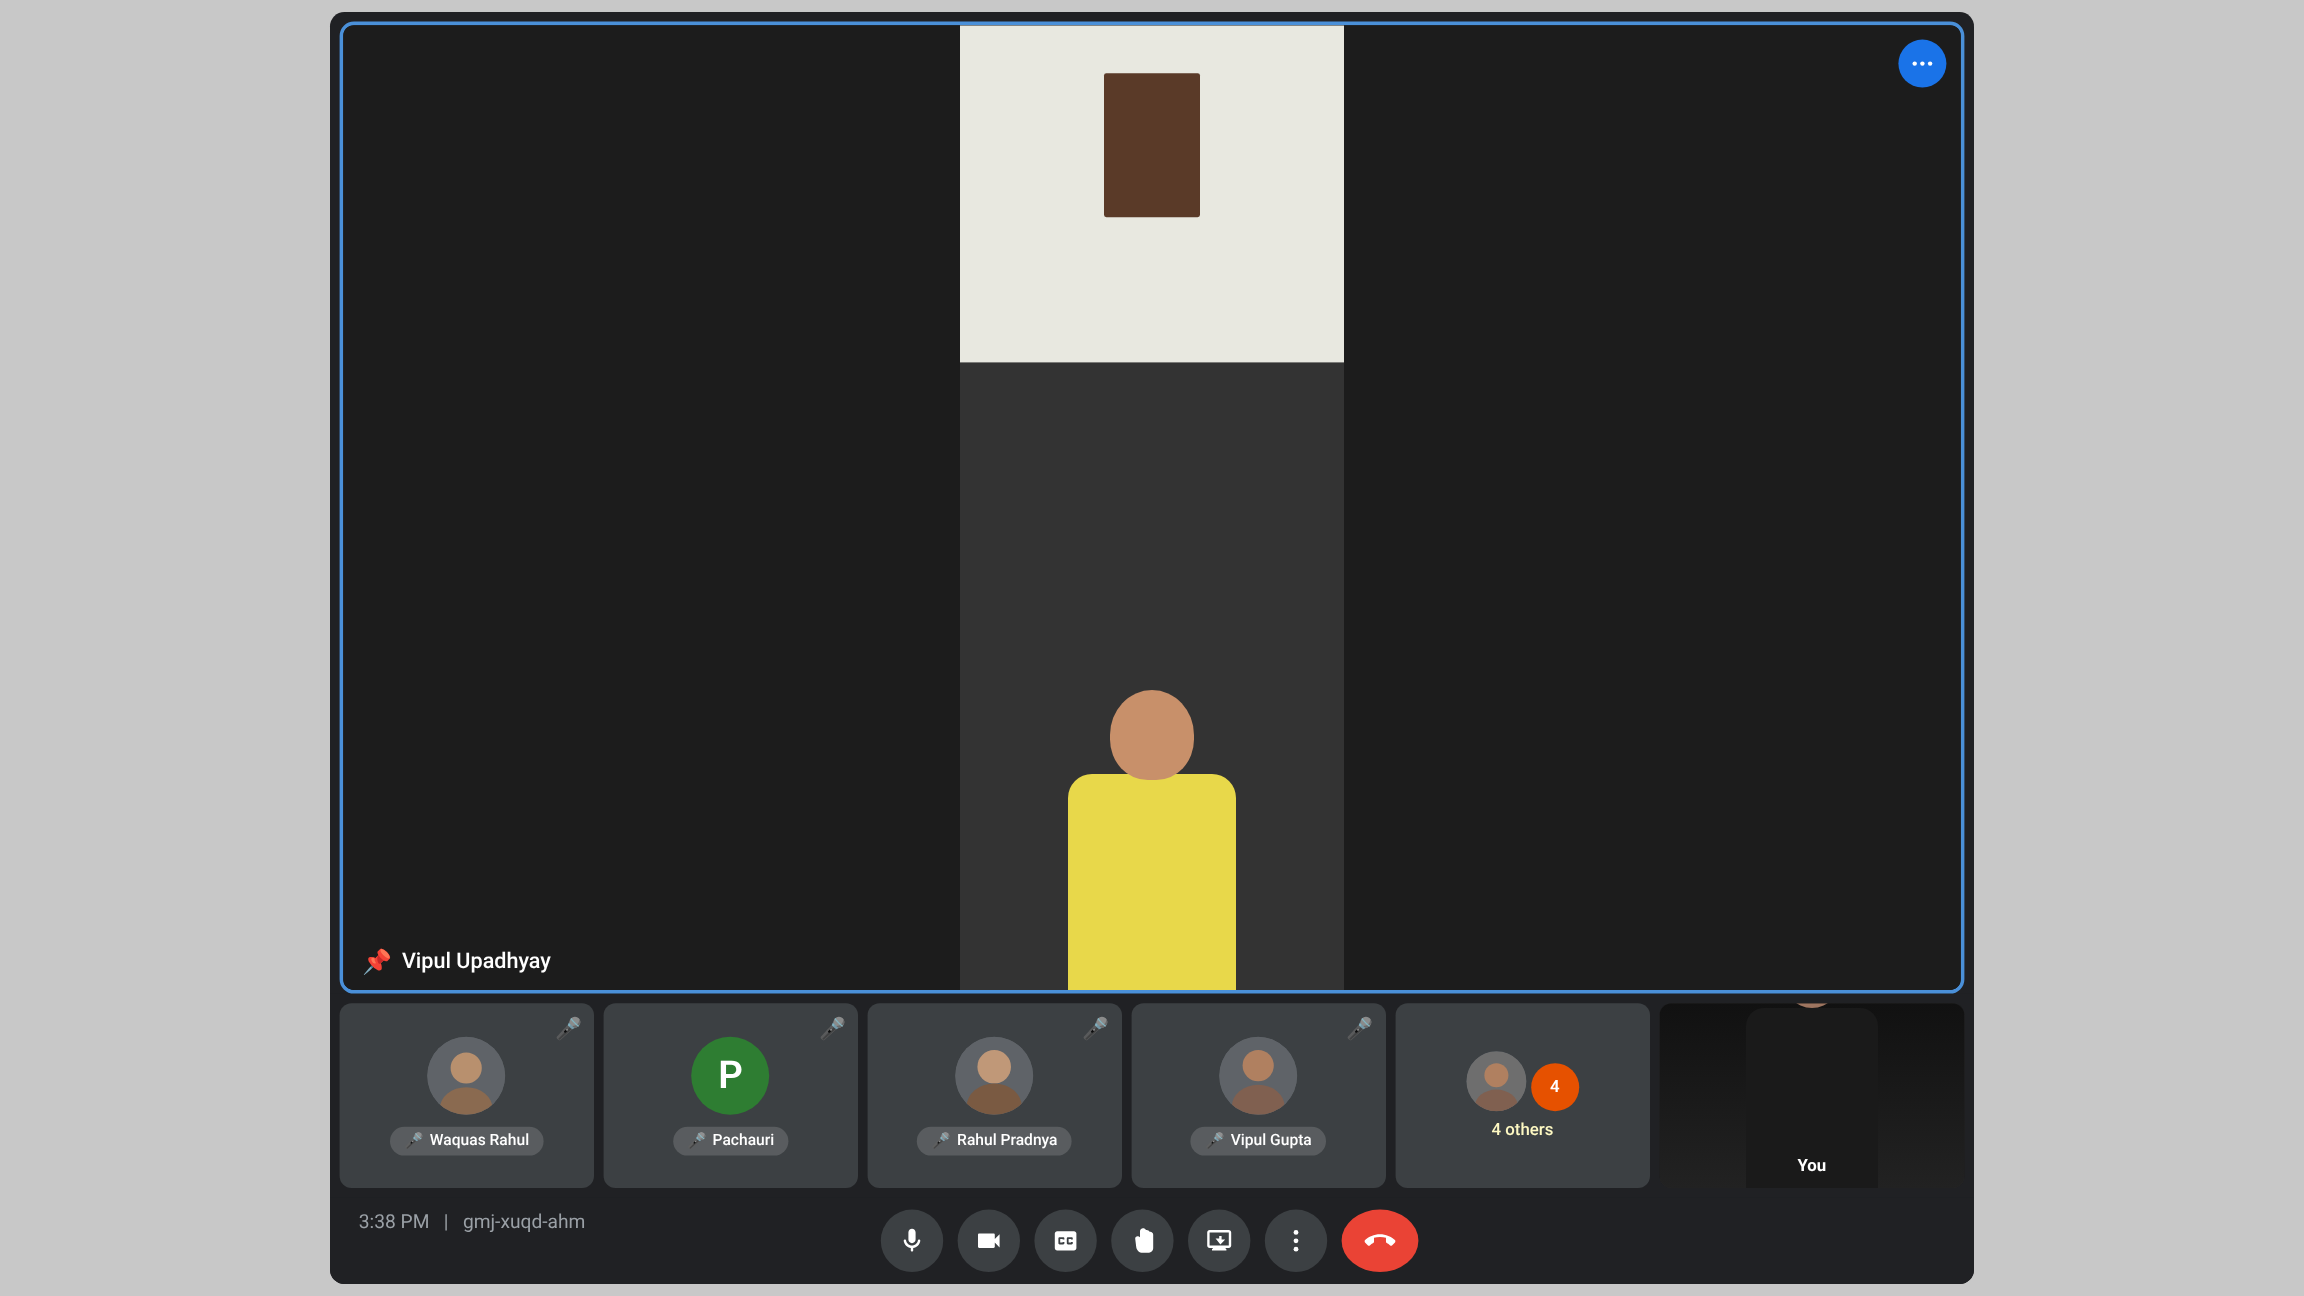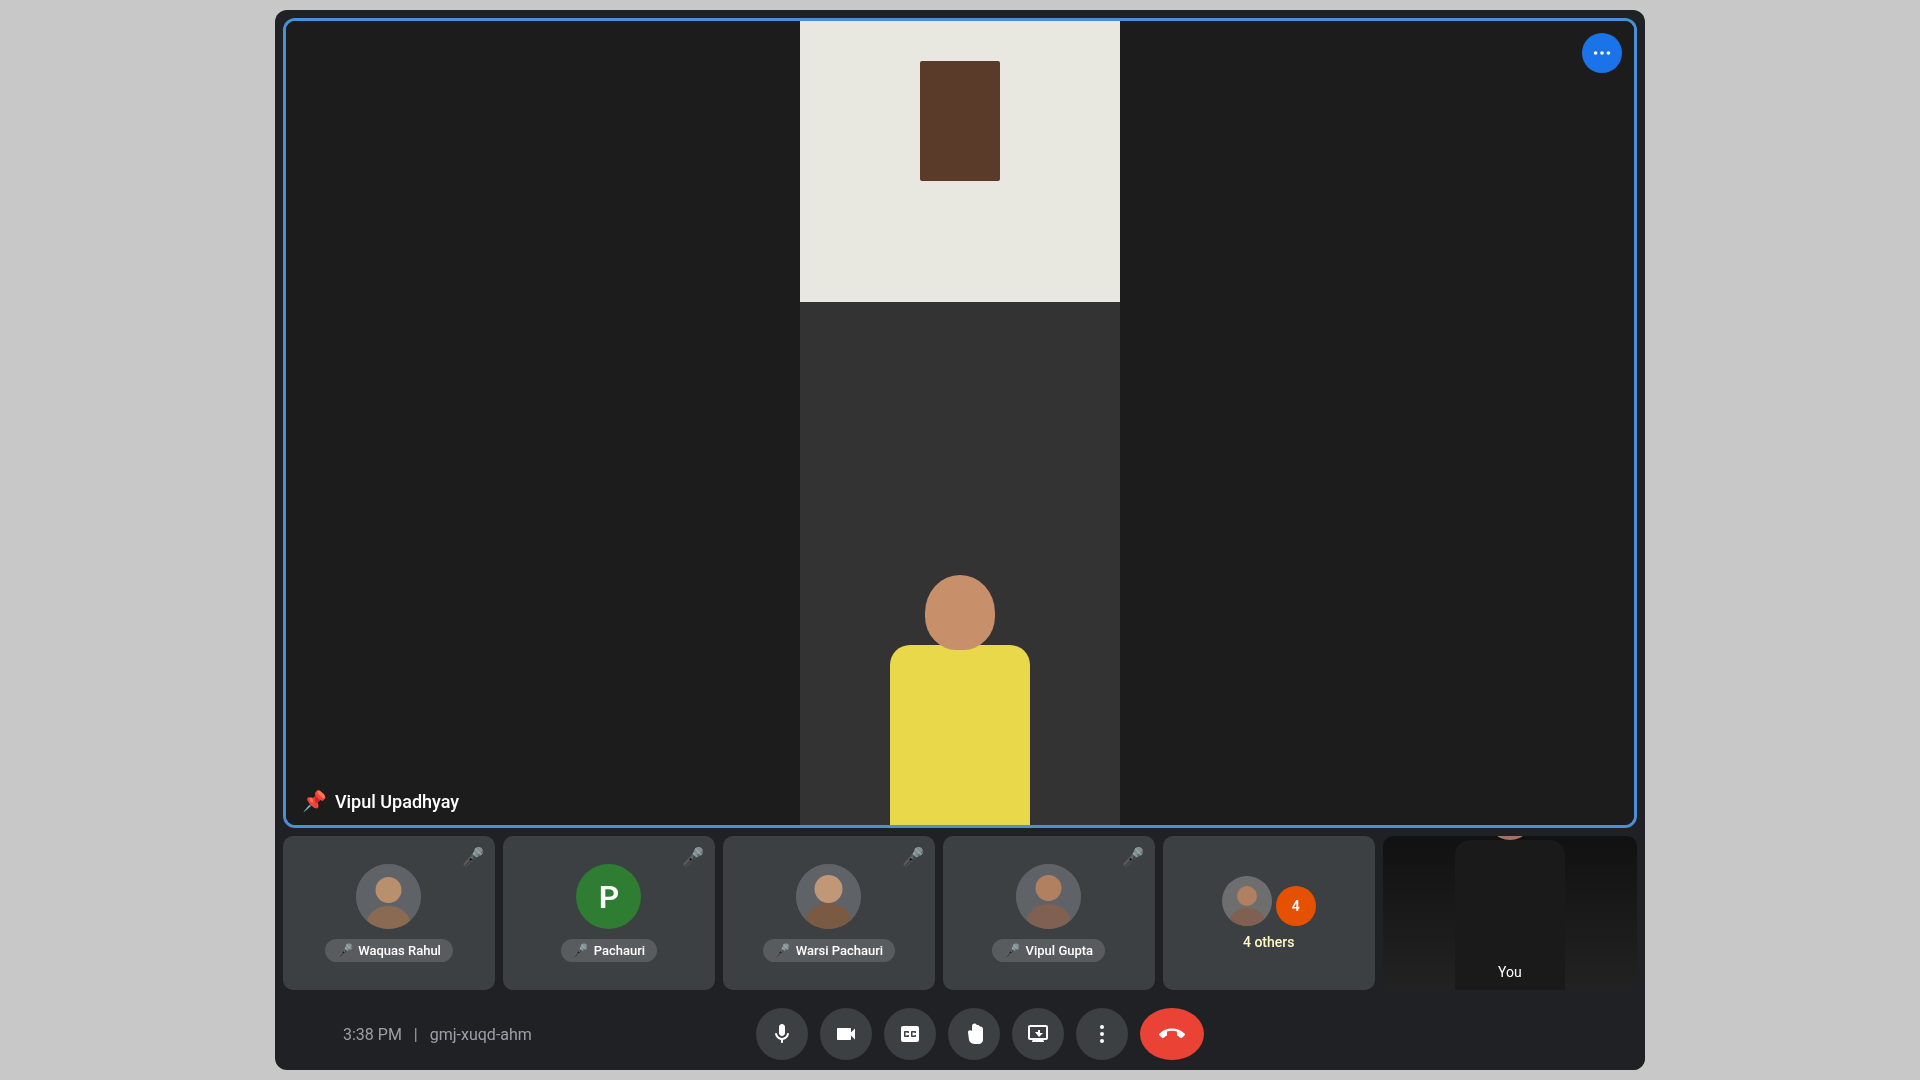--- a/index.html
+++ b/index.html
@@ -281,30 +281,30 @@
       border-radius: 15px 15px 0 0;
     }
     .you-label {
       position: absolute;
       bottom: 10px;
       left: 50%;
       transform: translateX(-50%);
       color: white;
       font-size: 14px;
       white-space: nowrap;
+      font-weight: bold;
     }
     
     .bottom-bar {
       display: flex;
-      align-items: center;
+      align-items: flex-start;
       justify-content: space-between;
       padding: 10px 20px;
       background: #202124;
       height: 72px;
-      margin-left: 44px;
     }
     .meeting-info {
       color: #e8eaed;
       font-size: 16px;
       font-weight: 400;
     }
     .meeting-info span {
       margin: 0 4px;
       color: #9aa0a6;
     }
@@ -402,21 +402,21 @@
       <span class="mic-muted-icon">🎤</span>
       <div class="participant-avatar avatar-rahul">
         <svg width="65" height="65" viewBox="0 0 65 65">
           <circle cx="32.5" cy="32.5" r="32.5" fill="#5f6368"></circle>
           <circle cx="32.5" cy="25" r="14" fill="#c09878"></circle>
           <ellipse cx="32.5" cy="58" rx="23" ry="19" fill="#7a5a42"></ellipse>
         </svg>
       </div>
       <div class="participant-name-badge">
         <span class="name-mic-icon">🎤</span>
-        <span>Warsi Pachauri</span>
+        <span>Rahul Pradnya</span>
       </div>
     </div>
 
     <div class="participant-tile">
       <span class="mic-muted-icon">🎤</span>
       <div class="participant-avatar avatar-vipul">
         <svg width="65" height="65" viewBox="0 0 65 65">
           <circle cx="32.5" cy="32.5" r="32.5" fill="#5f6368"></circle>
           <circle cx="32.5" cy="24" r="13" fill="#b08060"></circle>
           <ellipse cx="32.5" cy="58" rx="22" ry="18" fill="#806050"></ellipse>

